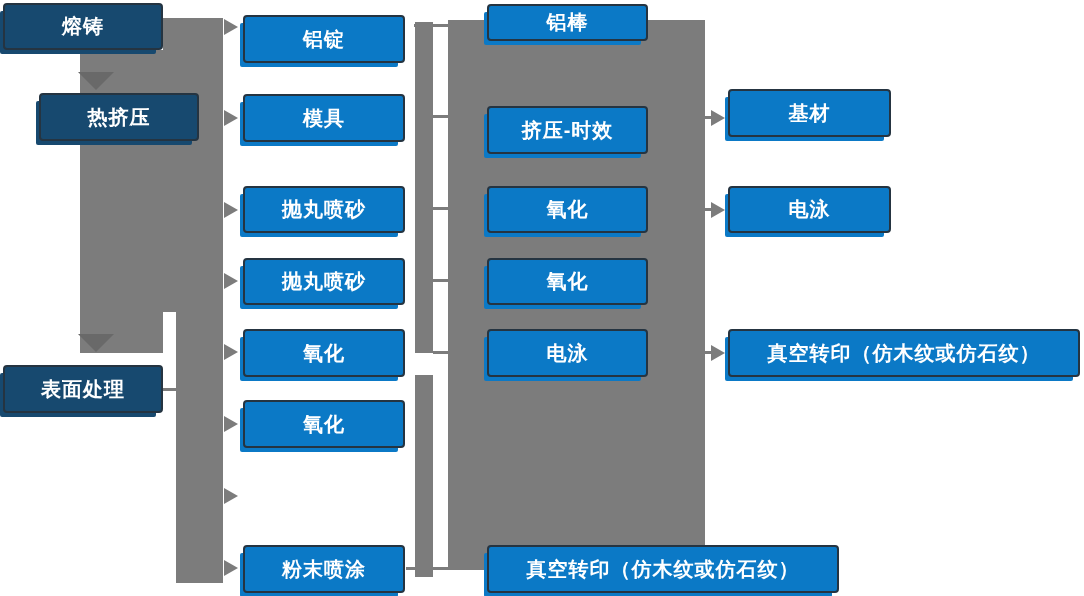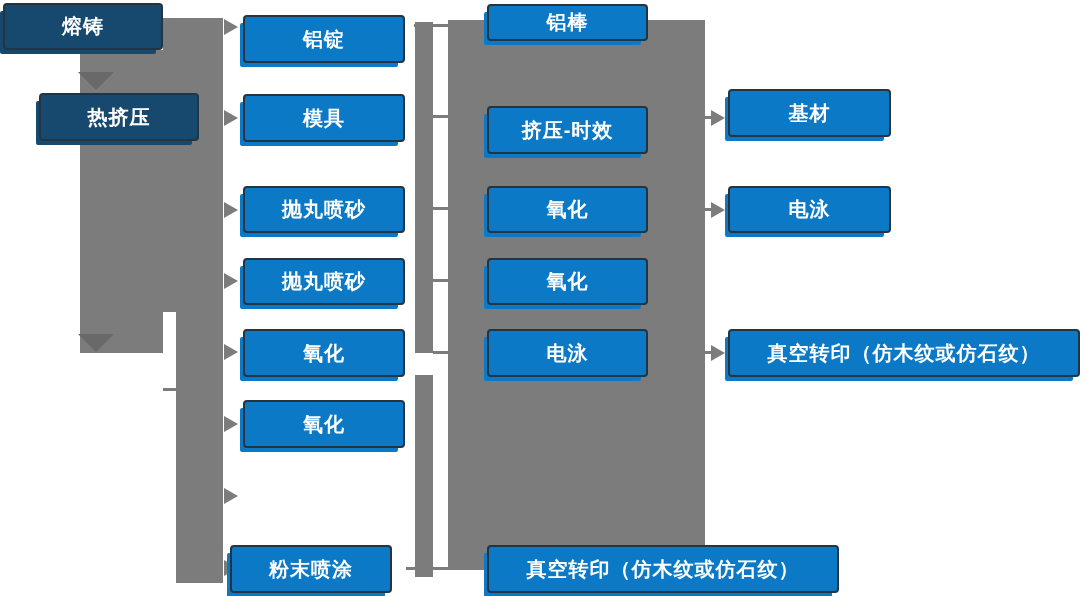--- a/index.html
+++ b/index.html
@@ -63,28 +63,29 @@
 
   <div class="line" style="left:703px;top:116px;width:10px;"></div>
   <div class="arrow-right" style="left:711px;top:110px;"></div>
   <div class="line" style="left:703px;top:208px;width:10px;"></div>
   <div class="arrow-right" style="left:711px;top:202px;"></div>
   <div class="line" style="left:703px;top:351px;width:10px;"></div>
   <div class="arrow-right" style="left:711px;top:345px;"></div>
 
   <div class="node dark" style="left:3px;top:3px;width:160px;height:47px;">熔铸</div>
   <div class="node dark" style="left:3px;top:93px;width:160px;height:48px;margin-left:36px;">热挤压</div>
+  <div class="node dark" style="left:3px;top:365px;width:160px;height:48px;">表面处理</div>
 
   <div class="node bright" style="left:243px;top:15px;width:162px;height:48px;">铝锭</div>
   <div class="node bright" style="left:243px;top:94px;width:162px;height:48px;">模具</div>
   <div class="node bright" style="left:243px;top:186px;width:162px;height:47px;">抛丸喷砂</div>
   <div class="node bright" style="left:243px;top:258px;width:162px;height:47px;">抛丸喷砂</div>
   <div class="node bright" style="left:243px;top:329px;width:162px;height:48px;">氧化</div>
   <div class="node bright" style="left:243px;top:400px;width:162px;height:48px;">氧化</div>
-  <div class="node bright" style="left:230px;top:545px;width:162px;height:48px;">粉末喷涂</div>
+  <div class="node bright" style="left:243px;top:545px;width:162px;height:48px;">粉末喷涂</div>
 
   <div class="node bright" style="left:487px;top:4px;width:161px;height:37px;">铝棒</div>
   <div class="node bright" style="left:487px;top:94px;width:161px;height:48px;margin-top:12px;">挤压-时效</div>
   <div class="node bright" style="left:487px;top:186px;width:161px;height:47px;">氧化</div>
   <div class="node bright" style="left:487px;top:258px;width:161px;height:47px;">氧化</div>
   <div class="node bright" style="left:487px;top:329px;width:161px;height:48px;">电泳</div>
   <div class="node bright" style="left:487px;top:545px;width:352px;height:48px;">真空转印（仿木纹或仿石纹）</div>
 
   <div class="node bright" style="left:728px;top:81px;width:163px;height:48px;margin-top:8px;">基材</div>
   <div class="node bright" style="left:728px;top:186px;width:163px;height:47px;">电泳</div>

